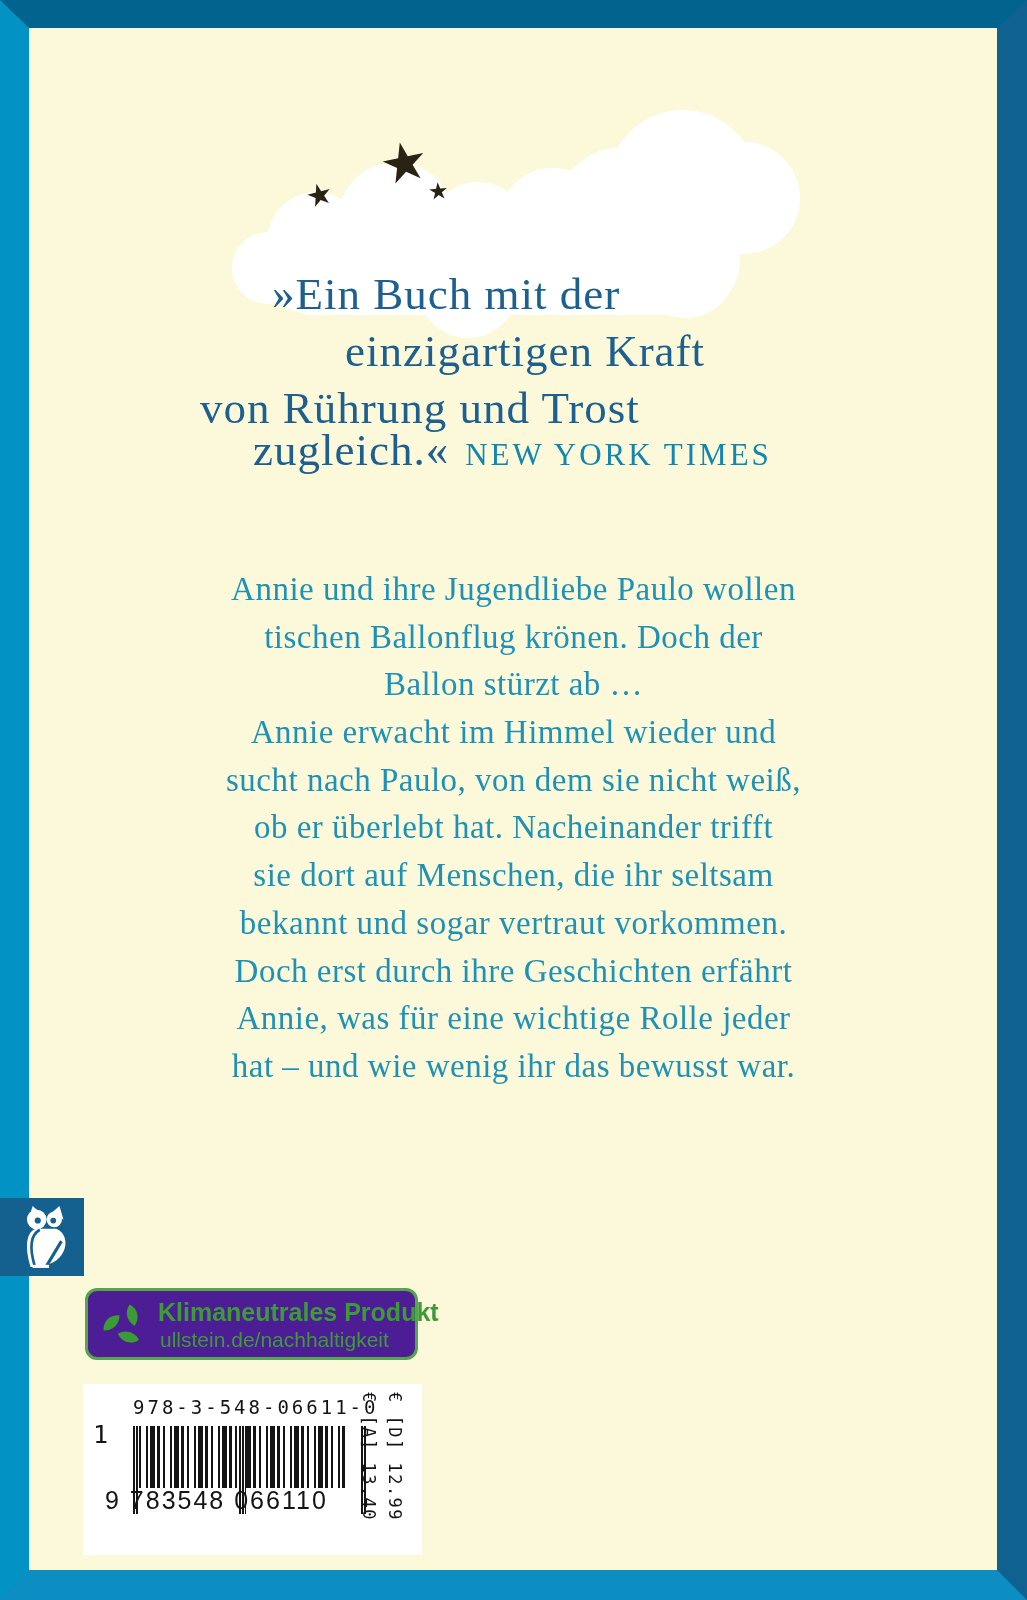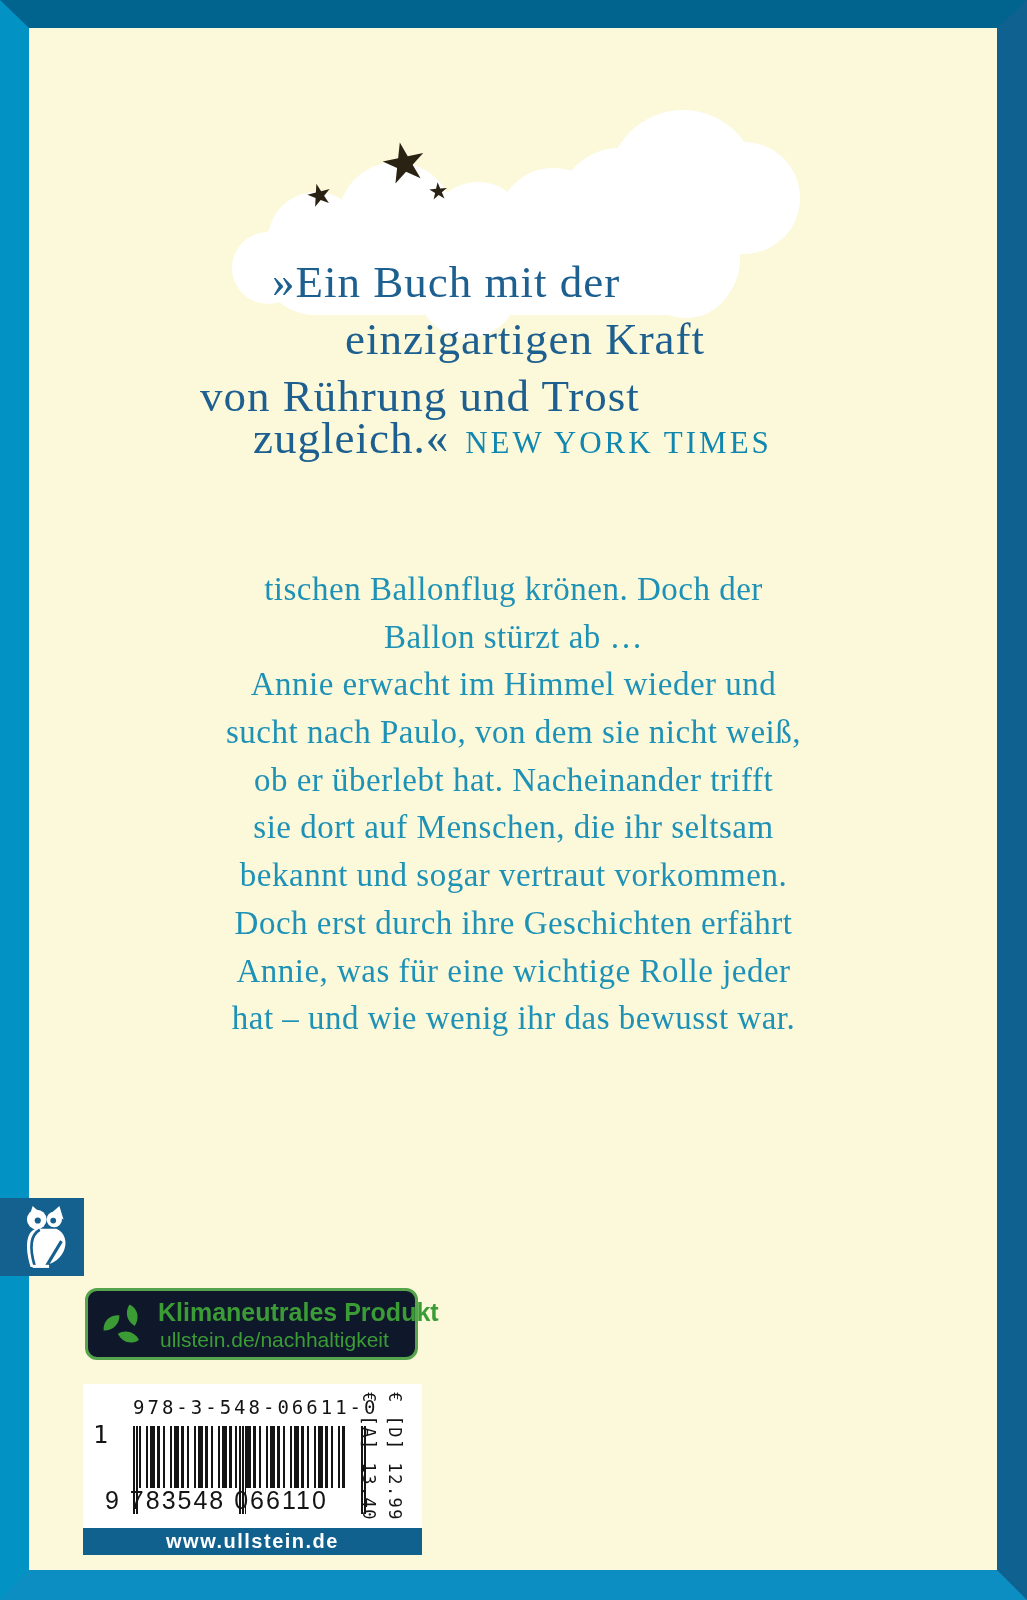--- a/index.html
+++ b/index.html
@@ -15,33 +15,33 @@
     z-index:5;pointer-events:none;}
 
   
   .cloud{z-index:1;}
   .puff{position:absolute;background:#ffffff;border-radius:50%;}
   .puff-base{position:absolute;background:#ffffff;border-radius:55px;}
 
   .star{position:absolute;color:#2a2213;z-index:2;line-height:1;}
 
   
-  .quote-line{position:absolute;z-index:3;color:#1d6090;font-size:45px;letter-spacing:1px;white-space:nowrap;}
+  .quote-line{position:absolute;z-index:3;color:#1d6090;font-size:45px;letter-spacing:1px;white-space:nowrap;margin-top:12px;}
   .nyt{font-size:31px;color:#0f87b0;letter-spacing:3px;margin-left:16px;}
 
   
   .synopsis{position:absolute;left:0;right:0;top:566px;text-align:center;z-index:3;
     color:#1e92b6;font-size:33px;letter-spacing:0.5px;}
   .synopsis div{height:47.7px;line-height:47.7px;white-space:nowrap;}
 
   
   .owl-block{left:0;top:1198px;width:84px;height:78px;background:#14608f;z-index:6;}
 
   
-  .badge{left:85px;top:1288px;width:333px;height:72px;background:#0f172a;
+  .badge{left:85px;top:1288px;width:333px;height:72px;background:#4c1d95;
     border:3px solid #56a44b;border-radius:12px;box-sizing:border-box;z-index:4;}
   .badge-title{position:absolute;left:70px;top:7px;font-family:"Liberation Sans",sans-serif;
     font-weight:bold;font-size:25px;color:#3b9c36;white-space:nowrap;}
   .badge-url{position:absolute;left:72px;top:37px;font-family:"Liberation Sans",sans-serif;
     font-size:21px;color:#3b9c36;white-space:nowrap;text-align:center;}
 
   
   .barcode-box{left:83px;top:1384px;width:339px;height:171px;background:#ffffff;z-index:4;}
   .isbn-text{position:absolute;left:50px;top:12px;width:212px;text-align:center;
     font-family:"DejaVu Sans Mono",monospace;font-size:19px;letter-spacing:3px;color:#141414;white-space:nowrap;}
@@ -93,20 +93,21 @@
     <span>einzigartigen Kraft</span>
   </div>
   <div class="quote-line" style="left:200px;top:370px;">
     <span>von Rührung und Trost</span>
   </div>
   <div class="quote-line" style="left:253px;top:412px;">
     <span>zugleich.«</span><span class="nyt">NEW YORK TIMES</span>
   </div>
 
   <div class="synopsis">
+    <div>Annie und ihre Jugendliebe Paulo wollen</div>
     <div>tischen Ballonflug krönen. Doch der</div>
     <div>Ballon stürzt ab …</div>
     <div>Annie erwacht im Himmel wieder und</div>
     <div>sucht nach Paulo, von dem sie nicht weiß,</div>
     <div>ob er überlebt hat. Nacheinander trifft</div>
     <div>sie dort auf Menschen, die ihr seltsam</div>
     <div>bekannt und sogar vertraut vorkommen.</div>
     <div>Doch erst durch ihre Geschichten erfährt</div>
     <div>Annie, was für eine wichtige Rolle jeder</div>
     <div>hat – und wie wenig ihr das bewusst war.</div>
@@ -144,18 +145,15 @@
     <div class="edition">1</div>
     <div class="bars"></div>
     <div class="guard g1"></div>
     <div class="guard g2"></div>
     <div class="guard g3"></div>
     <div class="barcode-digits">9 783548 066110</div>
     <div class="prices">
       <div>€ [D] 12.99</div>
       <div>€ [A] 13.40</div>
     </div>
-    <div class="www-bar">
-      <span>www.ullstein.de</span>
-    </div>
   </div>
 
 </div>
 
 </body></html>

